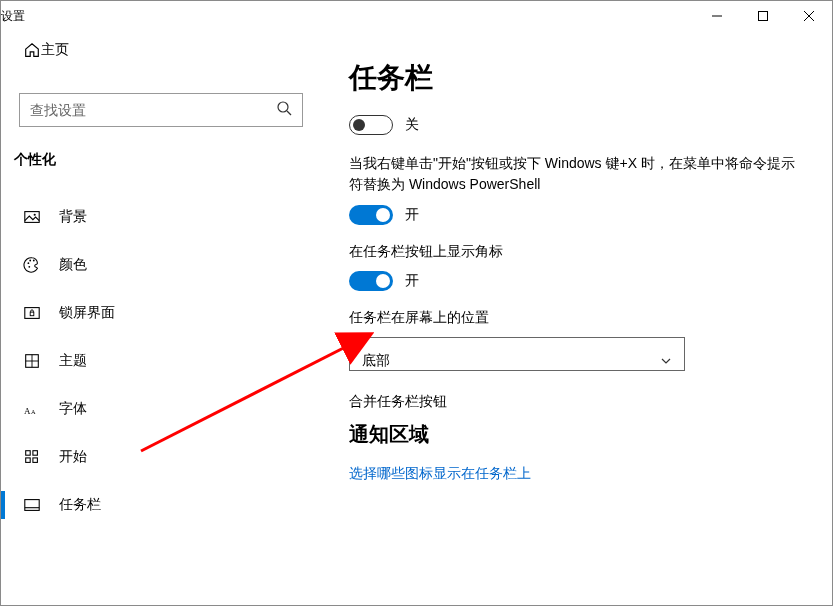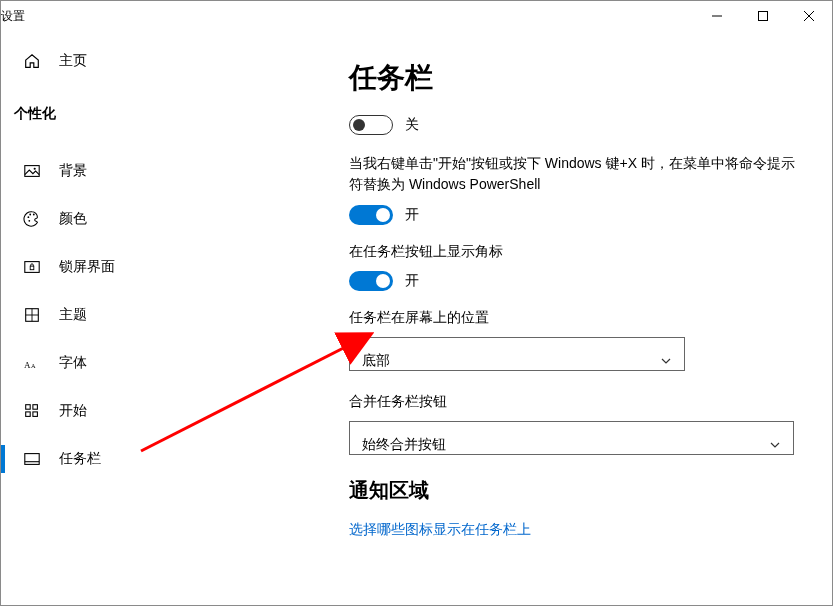--- a/index.html
+++ b/index.html
@@ -5,21 +5,21 @@
   * { box-sizing: border-box; margin: 0; padding: 0; }
   html, body { width: 833px; height: 606px; font-family: "Microsoft YaHei", "Segoe UI", sans-serif; background: #fff; }
   .window { position: relative; width: 833px; height: 606px; border: 1px solid #8a8a8a; background: #fff; overflow: hidden; }
   .titlebar { display: flex; align-items: center; height: 30px; }
   .titlebar-title { font-size: 12px; color: #000; }
   .win-controls { position: absolute; top: 0; right: 0; display: flex; }
   .win-btn { width: 46px; height: 30px; display: flex; align-items: center; justify-content: center; cursor: pointer; }
   .win-btn svg { width: 10px; height: 10px; }
   .body { display: flex; height: calc(100% - 30px); }
   .sidebar { width: 320px; padding: 10px 0 0 0; position: relative; }
-  .home-row { display: flex; align-items: center; height: 40px; padding-left: 22px; gap: 18px; cursor: pointer; }
+  .home-row { display: flex; height: 40px; padding-left: 22px; cursor: pointer; }
   .home-row .icon { width: 18px; height: 18px; }
   .home-label { font-size: 14px; }
   .search-wrap { padding: 0 18px; margin-top: 12px; }
   .search { width: 100%; height: 34px; border: 1px solid #999; background: #fff; display: flex; align-items: center; padding: 0 10px; justify-content: space-between; }
   .search input { border: none; outline: none; font-size: 14px; width: 240px; font-family: inherit; color: #555; background: transparent; }
   .search input::placeholder { color: #666; }
   .section-title { font-size: 14px; font-weight: 600; padding-left: 13px; margin-top: 24px; }
   .nav { margin-top: 24px; }
   .nav-item { display: flex; align-items: center; height: 48px; padding-left: 22px; gap: 18px; cursor: pointer; position: relative; }
   .nav-item .icon { width: 18px; height: 18px; display: flex; align-items: center; justify-content: center; }
@@ -75,20 +75,31 @@
     <div class="sidebar">
       <div class="home-row">
         <span class="icon">
           <svg viewBox="0 0 20 20" width="18" height="18">
               <path d="M3 9 L10 3 L17 9 V17 H12 V12 H8 V17 H3 Z" fill="none" stroke="#000" stroke-width="1.3"></path>
             </svg>
         </span>
         <span class="home-label">主页</span>
       </div>
 
+      <div class="search-wrap">
+        <div class="search">
+          <input type="text" placeholder="查找设置" style="">
+          <span>
+            <svg viewBox="0 0 16 16" width="16" height="16">
+                <circle cx="7" cy="7" r="5" fill="none" stroke="#333" stroke-width="1.2"></circle>
+                <line x1="11" y1="11" x2="15" y2="15" stroke="#333" stroke-width="1.2"></line>
+              </svg>
+          </span>
+        </div>
+      </div>
 
       <div class="section-title">个性化</div>
 
       <div class="nav">
         <div class="nav-item">
           <span class="icon">
             <svg viewBox="0 0 20 20" width="18" height="18">
                 <rect x="2" y="4" width="16" height="12" fill="none" stroke="#000" stroke-width="1.2"></rect>
                 <polyline points="2,14 7,9 11,13 14,10 18,14" fill="none" stroke="#000" stroke-width="1.2"></polyline>
                 <circle cx="13" cy="7.5" r="1.2" fill="#000"></circle>
@@ -190,28 +201,20 @@
       <div class="dropdown narrow">
         <span>底部</span>
         <span>
           <svg class="chev" viewBox="0 0 12 12">
               <polyline points="2,4 6,8 10,4" fill="none" stroke="#333" stroke-width="1.2"></polyline>
             </svg>
         </span>
       </div>
 
       <div class="setting-label">合并任务栏按钮</div>
-      <div class="dropdown wide">
-        <span>始终合并按钮</span>
-        <span>
-          <svg class="chev" viewBox="0 0 12 12">
-              <polyline points="2,4 6,8 10,4" fill="none" stroke="#333" stroke-width="1.2"></polyline>
-            </svg>
-        </span>
-      </div>
 
 
       <div class="section-head">通知区域</div>
       <a class="link" style="margin-bottom:0">选择哪些图标显示在任务栏上</a>
     </div>
   </div>
 
   <svg class="arrow-svg" width="260" height="160">
     <defs>
       <marker id="ah" markerWidth="12" markerHeight="12" refX="10" refY="6" orient="auto">

